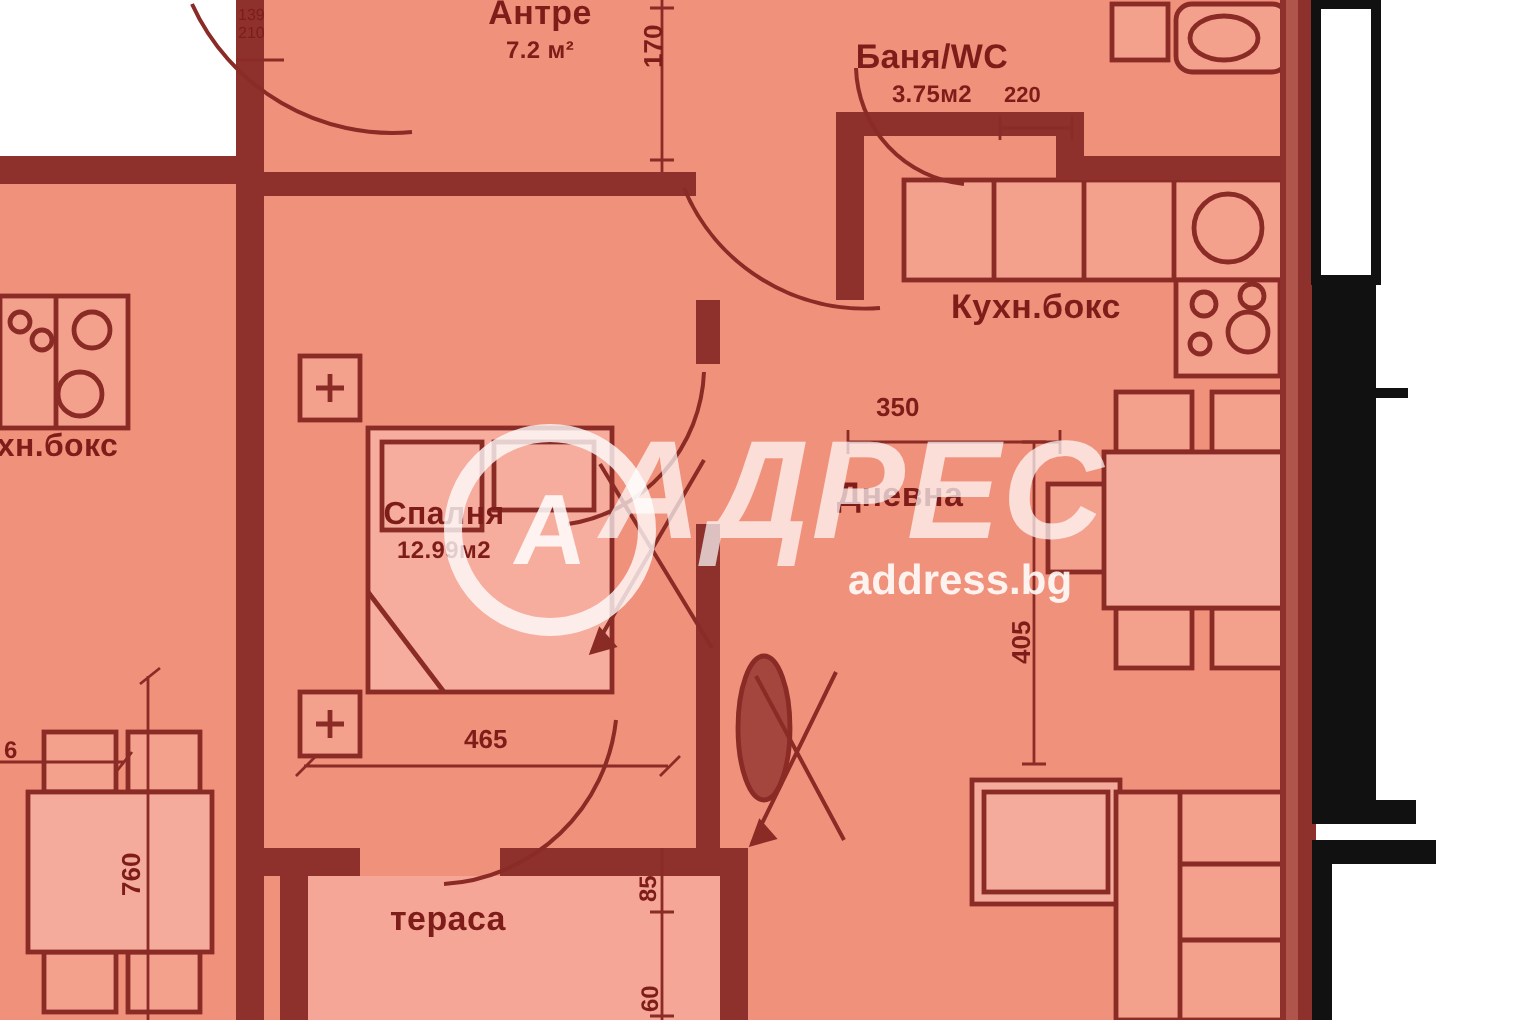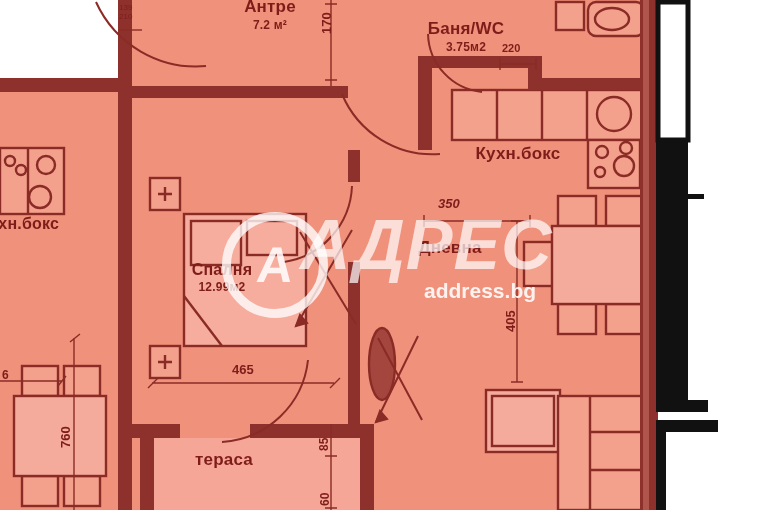--- a/index.html
+++ b/index.html
@@ -181,34 +181,34 @@
   <div class="lbl" style="left:406px;top:19px;width:120px;">
     <span>Баня/WC</span>
     <span class="area">3.75м2</span>
   </div>
   <div class="lbl" style="left:462px;top:144px;width:112px;">
     <span>Кухн.бокс</span>
   </div>
   <div class="lbl" style="left:395px;top:238px;width:110px;">
     <span>Дневна</span>
   </div>
-  <div class="lbl" style="left:172px;top:260px;width:100px;font-size:16px;">
+  <div class="lbl" style="left:172px;top:248px;width:100px;font-size:16px;">
     <span>Спалня</span>
     <span class="area">12.99м2</span>
   </div>
   <div class="lbl" style="left:164px;top:450px;width:120px;">
     <span>тераса</span>
   </div>
   <div class="lbl" style="left:-30px;top:214px;width:100px;font-size:16px;">
     <span>кухн.бокс</span>
   </div>
 
   <div class="dim rot" style="left:319px;top:34px;">170</div>
   <div class="dim" style="left:502px;top:42px;font-size:11px;">220</div>
-  <div class="dim" style="left:438px;top:196px;font-style:italic;">350</div>
+  <div class="dim" style="left:438px;top:196px;">350</div>
   <div class="dim rot" style="left:503px;top:332px;">405</div>
   <div class="dim" style="left:232px;top:362px;">465</div>
   <div class="dim rot" style="left:58px;top:448px;">760</div>
   <div class="dim" style="left:2px;top:368px;font-size:12px;">6</div>
   <div class="dim rot" style="left:317px;top:451px;font-size:12px;">85</div>
   <div class="dim rot" style="left:318px;top:506px;font-size:12px;">60</div>
   <div class="dim tiny" style="left:119px;top:4px;">
     <div>139</div>
     <div>210</div>
   </div>

